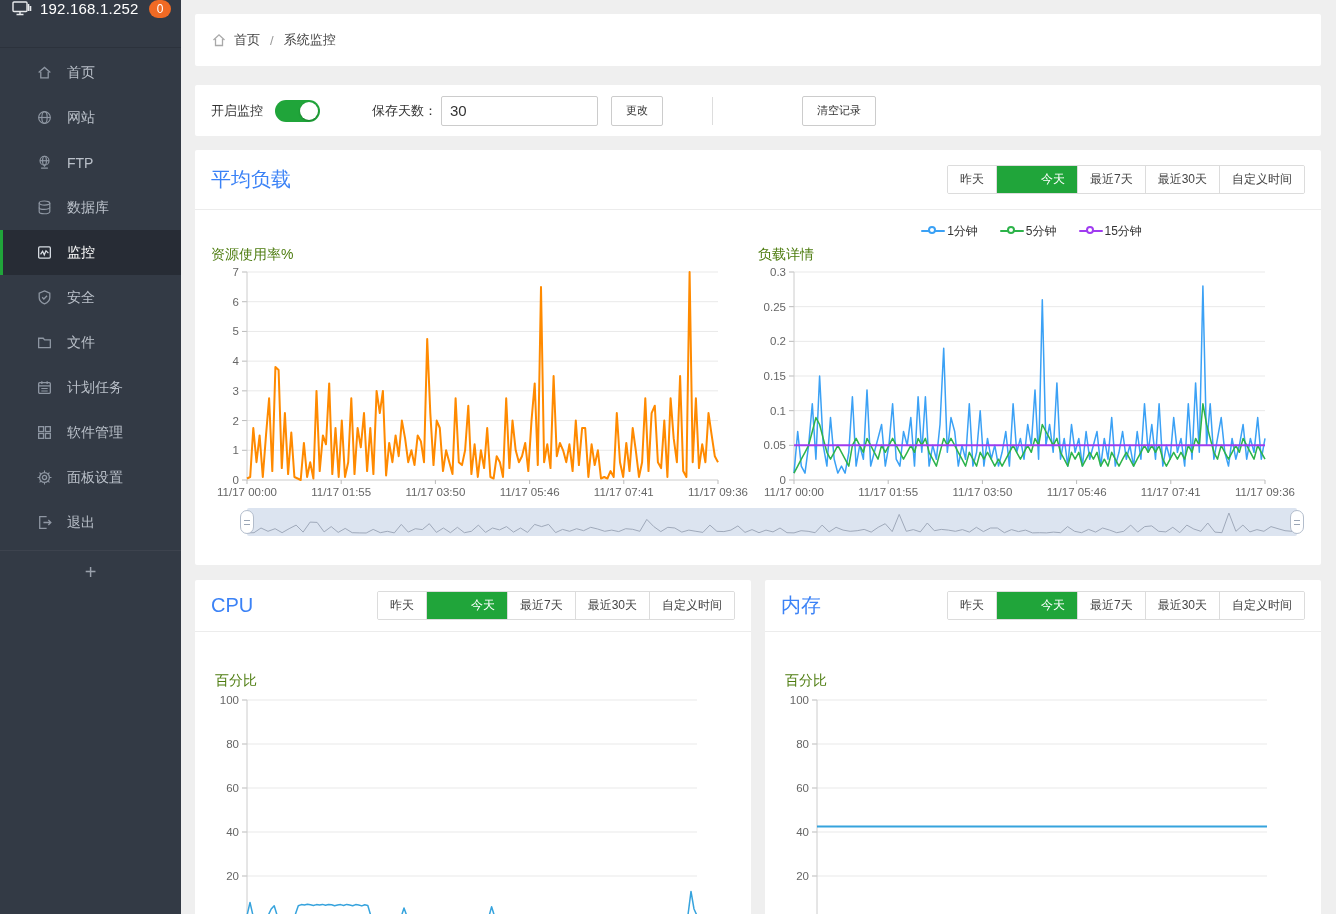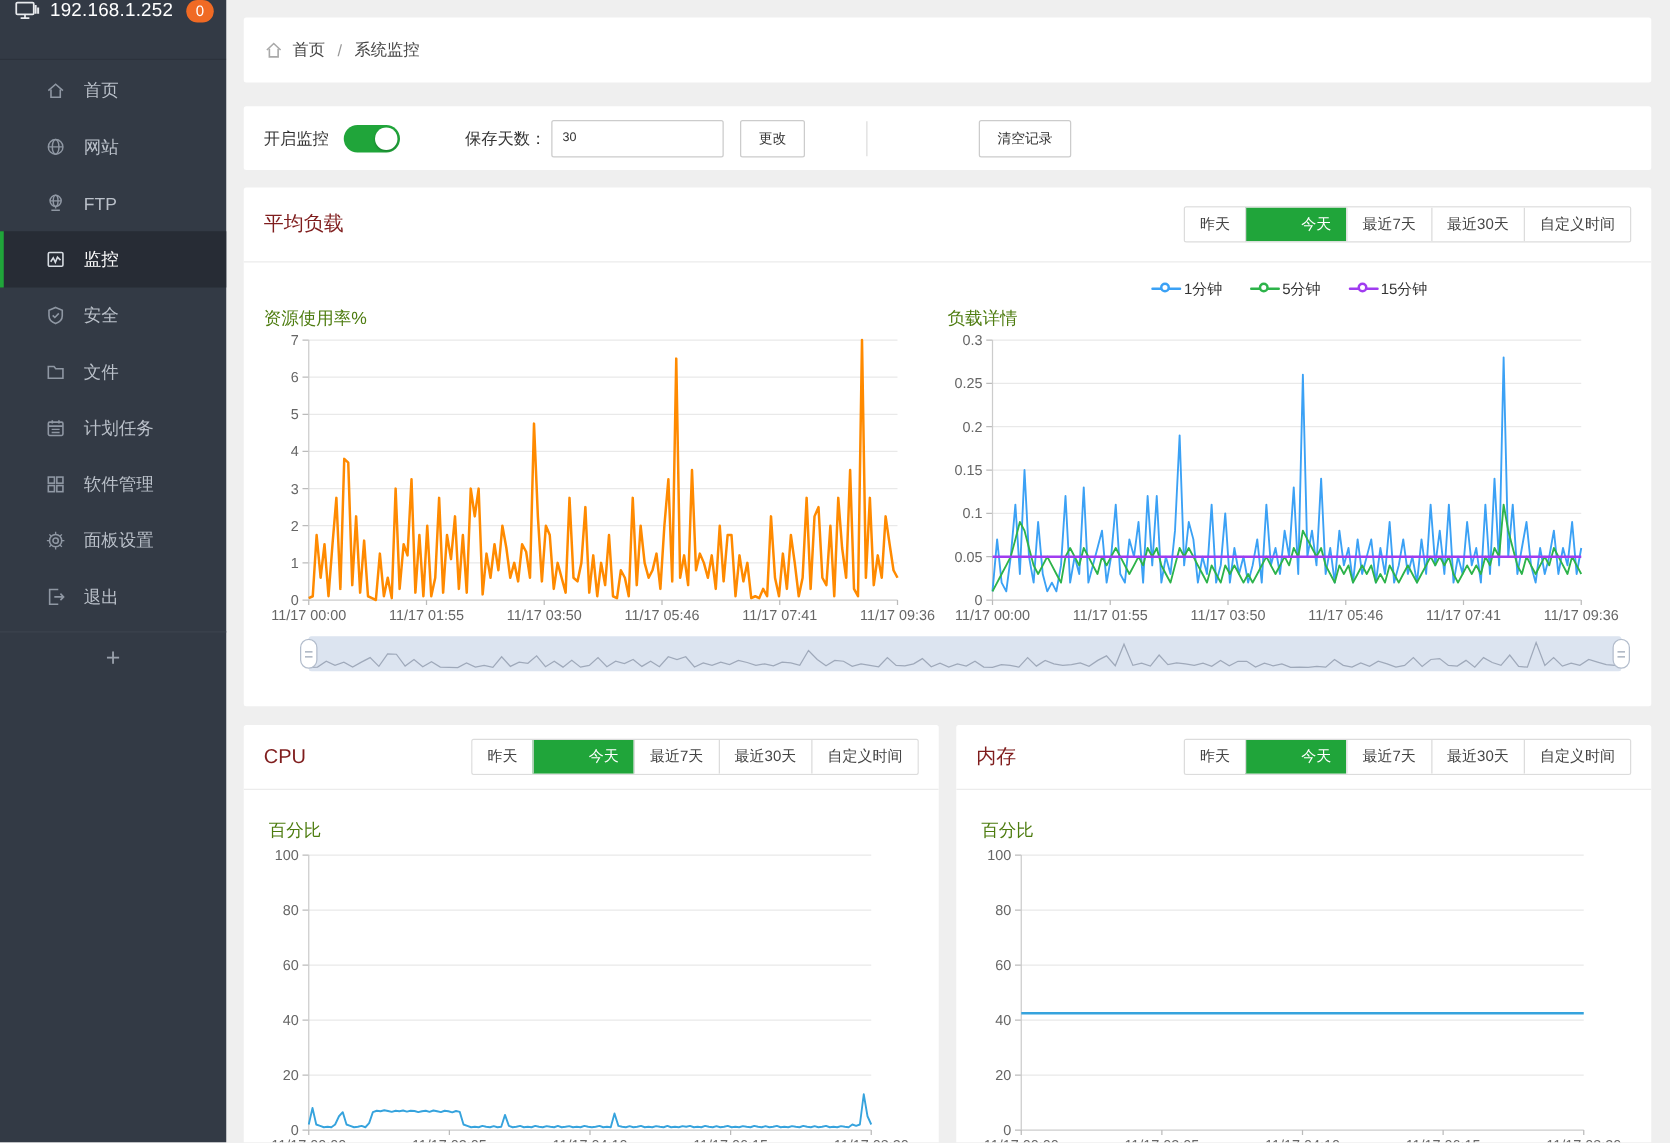--- a/index.html
+++ b/index.html
@@ -35,31 +35,31 @@
   .bc-sep { font-size:13px; color:#999; margin:0 10px; }
   .bc-current { font-size:13px; color:#444; }
 
   .control-card { height:51px; display:flex; align-items:center; padding:0 16px; margin-bottom:14px;
                   font-size:13px; color:#333; }
   .toggle { width:45px; height:22px; border-radius:11px; background:#20a53a; position:relative;
             margin-left:12px; cursor:pointer; flex:0 0 auto; }
   .toggle .knob { position:absolute; top:2px; right:2px; width:18px; height:18px; border-radius:50%;
                   background:#fff; box-shadow:0 1px 2px rgba(0,0,0,0.25); }
   .save-label { margin-left:52px; }
-  .days-input { width:138px; height:30px; border:1px solid #ccc; border-radius:2px; padding:0 8px;
-                font-size:10px; color:#333; font-family:inherit; margin-left:4px; }
+  .days-input { width:157px; height:30px; border:1px solid #ccc; border-radius:2px; padding:0 8px;
+                font-size:15px; color:#333; font-family:inherit; margin-left:4px; }
   .btn { height:30px; padding:0 14px; background:#fff; border:1px solid #ccc; border-radius:2px;
          font-size:11px; color:#333; cursor:pointer; font-family:inherit; }
   .change-btn { margin-left:13px; }
   .v-divider { width:1px; height:28px; background:#ddd; margin-left:49px; }
   .clear-btn { margin-left:89px; }
 
   .panel-header { position:relative; display:flex; align-items:center; padding:0 16px;
                   border-bottom:1px solid #ececec; }
-  .panel-title { font-size:16px; color:#7f1d1d; }
+  .panel-title { font-size:20px; color:#3b82f6; }
   .btn-group { position:absolute; right:16px; display:flex; border:1px solid #dcdcdc; border-radius:2px;
                overflow:hidden; background:#fff; }
   .btn-group button { height:27px; padding:0 12px; font-size:12px; color:#444; background:#fff;
                       border:none; border-left:1px solid #dcdcdc; cursor:pointer; font-family:inherit;
                       white-space:nowrap; }
   .btn-group button:first-child { border-left:none; }
   .btn-group button.active { background:#20a53a; color:#fff;padding-left:44px; }
 
   .load-card { height:415px; margin-bottom:15px; overflow:hidden; }
   .load-card .panel-header { height:60px; }
@@ -81,21 +81,21 @@
                  background:#fff; border:1px solid #b3bdcc; border-radius:7px; cursor:ew-resize; }
   .zoom-handle::before, .zoom-handle::after { content:""; position:absolute; left:3px; right:3px;
                  height:1px; background:#9aa5b5; }
   .zoom-handle::before { top:9px; } .zoom-handle::after { top:13px; }
   .zoom-handle.left { left:-7px; } .zoom-handle.right { right:-7px; }
 
   .bottom-row { display:flex; gap:14px; }
   .half-card { flex:1; height:380px; overflow:hidden; }
   .half-card .panel-header { height:52px; }
   .half-body { padding:22px 16px 0 16px; }
-  .half-body .chart-title { margin-left:4px; margin-bottom:2px; }
+  .half-body .chart-title { margin-left:4px; margin-bottom:2px;margin-top:16px; }
 
   svg.chart text { font-family:"Liberation Sans", sans-serif; }
 </style>
 </head>
 <body>
 
 <div class="page">
 
   <aside class="sidebar">
     <div class="logo-row">
@@ -133,20 +133,30 @@
       <div class="menu-item">
         <span class="mi-icon">
           <svg width="17" height="17" viewBox="0 0 16 16" fill="none" stroke="currentColor" stroke-width="1.1">
               <circle cx="8" cy="6.3" r="4.2"></circle>
               <ellipse cx="8" cy="6.3" rx="1.8" ry="4.2"></ellipse>
               <path d="M3.8 6.3 h8.4"></path>
               <path d="M8 10.5 v1.6 M4.8 13.3 h6.4"></path>
             </svg>
         </span>
         <span>FTP</span>
+      </div>
+      <div class="menu-item">
+        <span class="mi-icon">
+          <svg width="17" height="17" viewBox="0 0 16 16" fill="none" stroke="currentColor" stroke-width="1.1">
+              <ellipse cx="8" cy="3.8" rx="5" ry="1.9"></ellipse>
+              <path d="M3 3.8 v8.2 c0 1.05 2.24 1.9 5 1.9 s5-.85 5-1.9 V3.8"></path>
+              <path d="M3 7.9 c0 1.05 2.24 1.9 5 1.9 s5-.85 5-1.9"></path>
+            </svg>
+        </span>
+        <span>数据库</span>
       </div>
       <div class="menu-item active">
         <span class="mi-icon">
           <svg width="17" height="17" viewBox="0 0 16 16" fill="none" stroke="currentColor" stroke-width="1.2">
               <rect x="2.5" y="2.8" width="11" height="10.4" rx="1"></rect>
               <path d="M4.3 9.8 L6.2 6.8 L7.8 10.2 L9.4 6.4 L11.7 8.6"></path>
             </svg>
         </span>
         <span>监控</span>
       </div>

